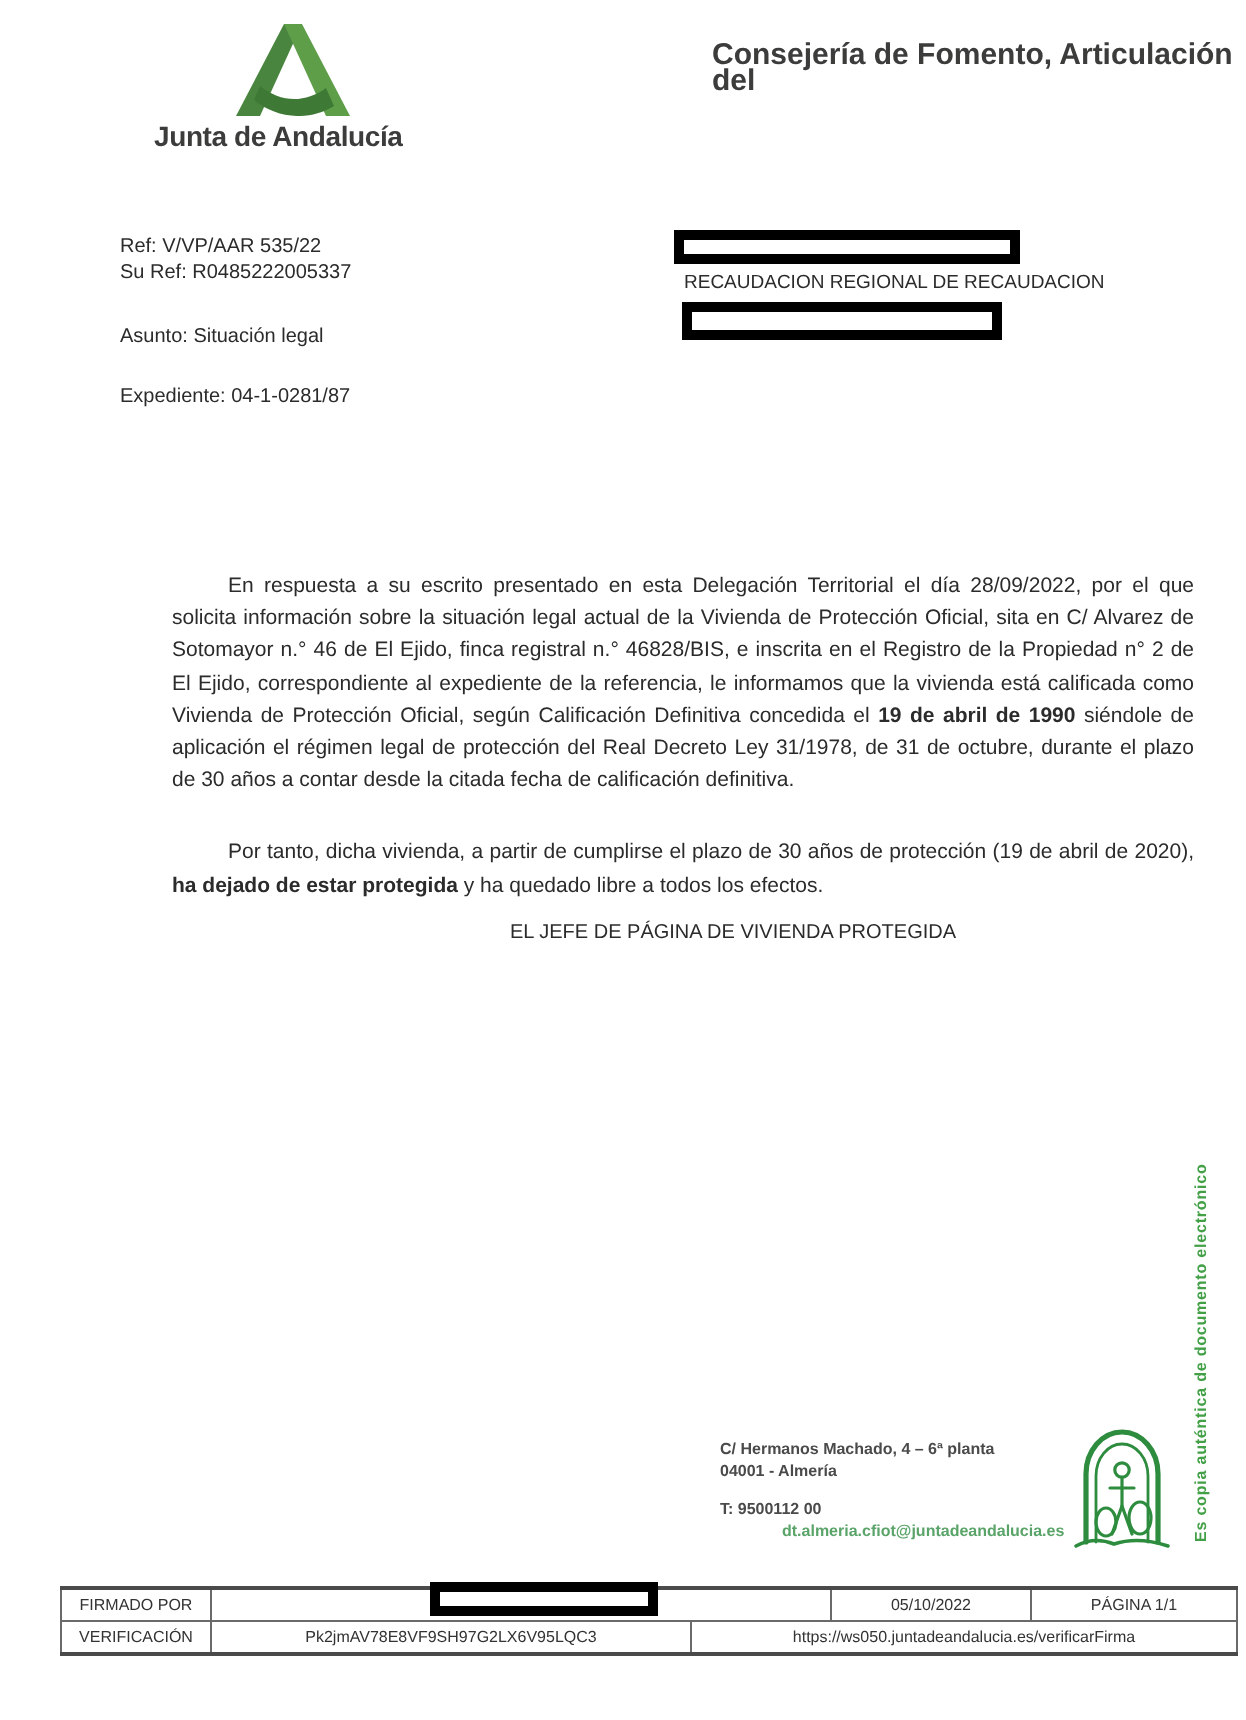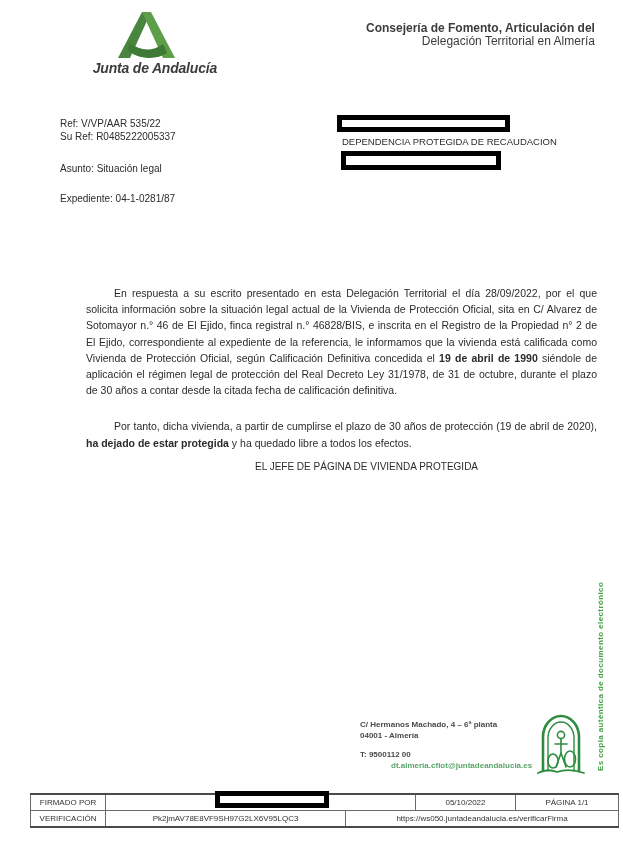--- a/index.html
+++ b/index.html
@@ -1,24 +1,24 @@
 <!DOCTYPE html>
 <html><head>
 <meta charset="utf-8">
 <style>
   html,body{margin:0;padding:0;background:#ffffff;}
   .page{
     position:relative;width:623px;height:860px;background:#ffffff;overflow:hidden;
     font-family:"Liberation Sans",sans-serif;color:#3c3c3b;
   }
   
-  .logo-block{position:absolute;left:77px;top:12px;width:140px;text-align:right;font-style:italic;}
+  .logo-block{position:absolute;left:77px;top:12px;width:140px;text-align:left;}
   .logo-a{display:block;margin:0 auto;}
   .logo-text{font-size:14px;font-weight:bold;color:#3c3c3b;letter-spacing:-0.2px;margin-top:2px;white-space:nowrap;}
-  .dept-block{position:absolute;left:366px;top:22px;font-size:12px;line-height:12.5px;color:#3c3c3b;text-align:right;}
+  .dept-block{position:absolute;left:356px;top:22px;font-size:15px;line-height:12.5px;color:#3c3c3b;}
   .dept-bold{font-weight:bold;}
   
   .ref-block{position:absolute;left:60px;top:117px;font-size:10px;line-height:13px;color:#2b2b2b;}
   .ref-line{white-space:nowrap;}
   .ref-gap{height:19px;}
   .ref-gap2{height:17px;}
   
   .redact{position:absolute;background:#ffffff;border:5px solid #000;box-sizing:border-box;}
   .recipient-line{position:absolute;left:342px;top:136px;font-size:9.5px;color:#2b2b2b;white-space:nowrap;}
   
@@ -56,34 +56,33 @@
     <svg class="logo-a" width="58" height="46" viewBox="0 0 58 46">
       <polygon points="24,0 33,0 12,46 0,46" fill="#4a8540"></polygon>
       <polygon points="24,0 33,0 57,46 45,46" fill="#5e9e49"></polygon>
       <path d="M12,31 C22,39 34,40 45,32 L49,41 C36,49 20,47 9,38 Z" fill="#3e7a35"></path>
     </svg>
     <div class="logo-text">Junta de Andalucía</div>
   </div>
 
   <div class="dept-block">
     <div class="dept-bold">Consejería de Fomento,  Articulación del</div>
-    <div>Delegación Territorial en Almería</div>
   </div>
 
   <div class="ref-block">
     <div class="ref-line">Ref: V/VP/AAR  535/22</div>
     <div class="ref-line">Su Ref: R0485222005337</div>
     <div class="ref-gap"></div>
     <div class="ref-line">Asunto: Situación legal</div>
     <div class="ref-gap2"></div>
     <div class="ref-line">Expediente: 04-1-0281/87</div>
   </div>
 
   <div class="redact" style="left:337px;top:115px;width:173px;height:17px;"></div>
-  <div class="recipient-line">DEPENDENCIA PROTEGIDA DE RECAUDACION</div>
+  <div class="recipient-line">RECAUDACION REGIONAL DE RECAUDACION</div>
   <div class="redact" style="left:341px;top:151px;width:160px;height:19px;"></div>
 
   <div class="body-text">
     <p><span>En respuesta a su escrito presentado en esta Delegación Territorial el día 28/09/2022, por el que solicita información sobre la situación legal actual de la Vivienda de Protección Oficial, sita en C/ Alvarez de Sotomayor n.° 46 de El Ejido, finca registral n.° 46828/BIS, e inscrita en el Registro de la Propiedad n° 2 de El Ejido,  correspondiente al expediente de la referencia, le informamos que la vivienda está calificada como Vivienda de Protección Oficial, según Calificación Definitiva concedida el </span><b>19 de abril de 1990</b><span> siéndole de aplicación el régimen legal de protección del Real Decreto Ley 31/1978, de 31 de octubre, durante el plazo de 30 años a contar desde la citada fecha de calificación definitiva.</span></p>
     <p><span>Por tanto, dicha vivienda, a partir de cumplirse el plazo de 30 años de protección (19 de abril de 2020), </span><b>ha dejado de estar protegida</b><span> y ha quedado libre a todos los efectos.</span></p>
   </div>
 
   <div class="signature">EL JEFE DE PÁGINA DE VIVIENDA PROTEGIDA</div>
 
   <div class="addr-block">

